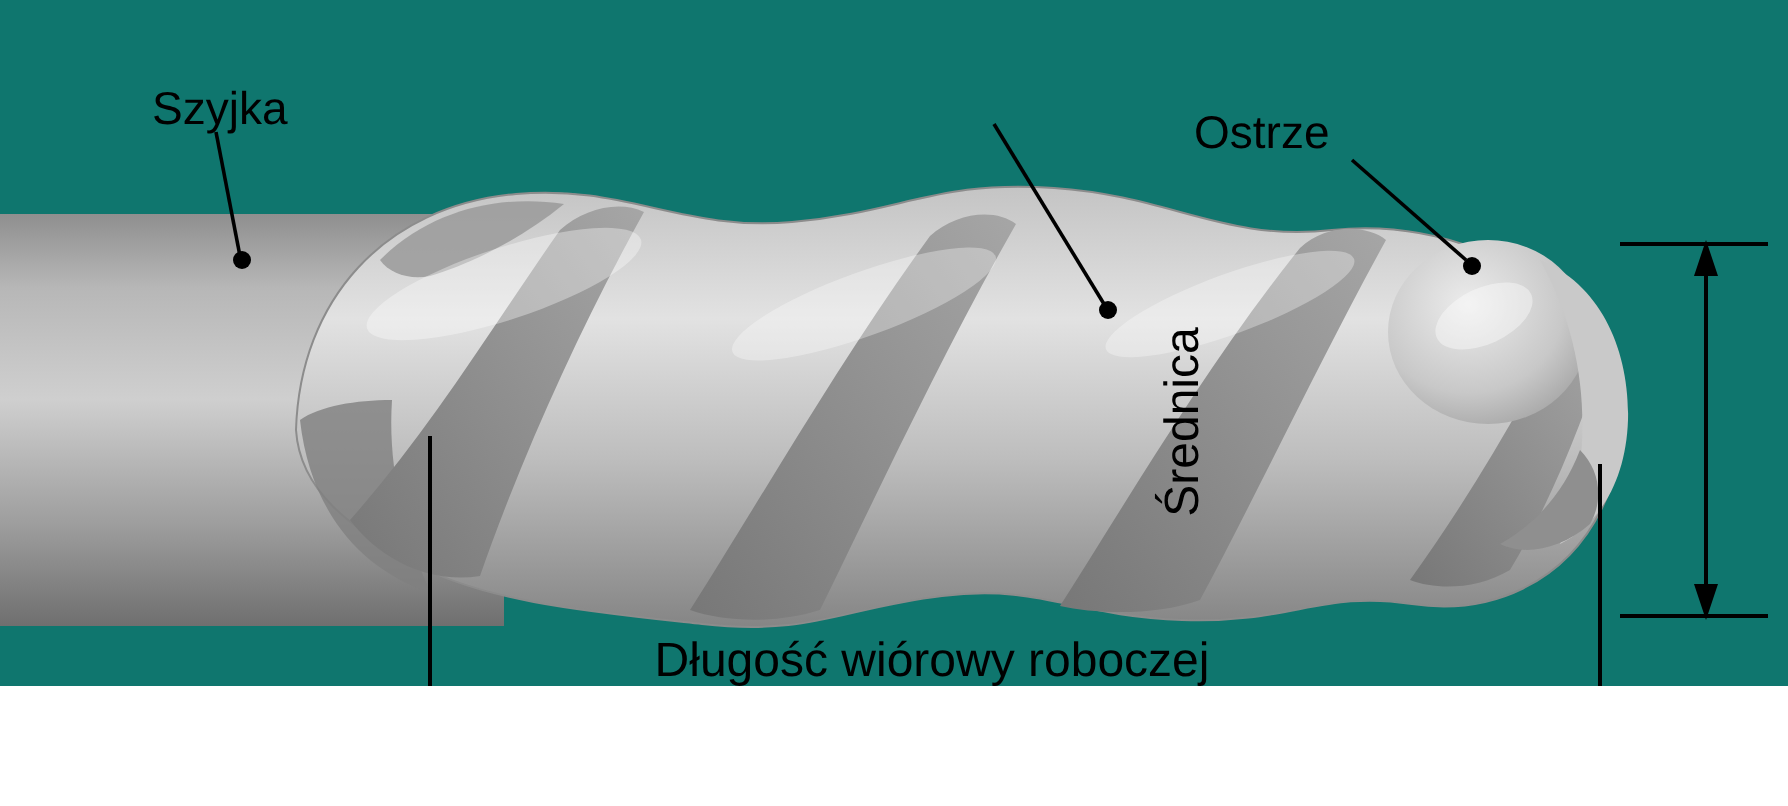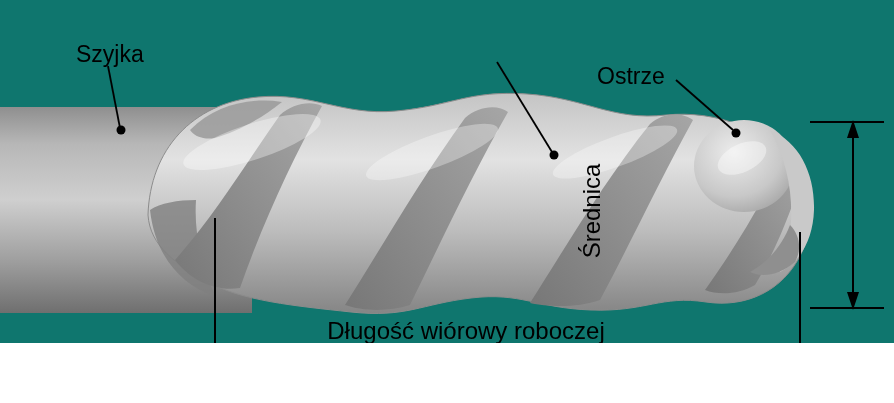--- a/index.html
+++ b/index.html
@@ -15,21 +15,21 @@
   .label {
     position: absolute;
     color: #000000;
     font-size: 23px;
     line-height: 1.1;
     white-space: nowrap;
     user-select: none;
   }
   .label-neck   { left: 76px;  top: 42px; }
   .label-flute  { left: 350px; top: 31px; font-size: 24px; }
-  .label-edge   { left: 597px; top: 64px; }
+  .label-edge   { left: 597px; top: 54px; }
   .label-diameter {
     left: 592px; top: 211px;
     font-size: 24px;
     transform: translate(-50%, -50%) rotate(-90deg);
   }
   .label-length {
     left: 466px; top: 318px;
     font-size: 24px;
     transform: translateX(-50%);
   }

